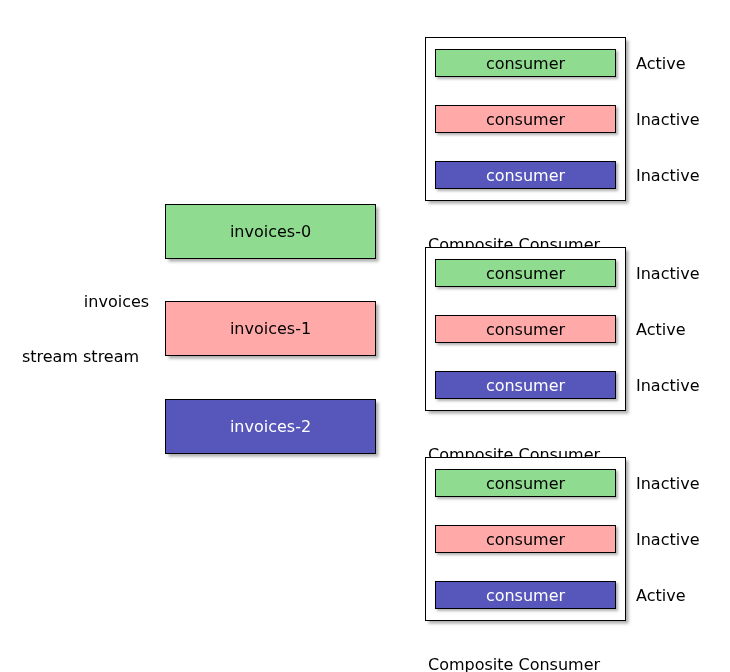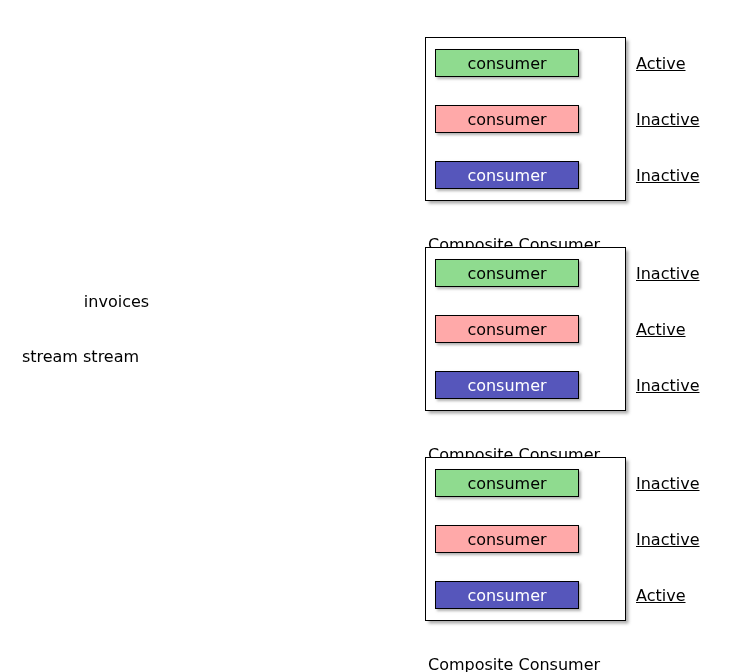--- a/index.html
+++ b/index.html
@@ -71,42 +71,41 @@
     height: 164px;
     background: #ffffff;
     border: 1.5px solid #000000;
     box-sizing: border-box;
     box-shadow: 2.5px 2.5px 3px rgba(100,100,100,0.55);
   }
 
   .consumer {
     position: absolute;
     left: 10px;
-    width: 144px;
+    width: 181px;
     height: 28px;
     border: 1.5px solid #000000;
     box-sizing: border-box;
     box-shadow: 2px 2px 2.5px rgba(100,100,100,0.5);
     display: flex;
     align-items: center;
     justify-content: center;
   }
   .consumer-row-0 { top: 12px; }
   .consumer-row-1 { top: 68px; }
   .consumer-row-2 { top: 124px; }
 
   .state {
     position: absolute;
     left: 211px;
     width: 79px;
     height: 28px;
     display: flex;
     align-items: center;
     white-space: nowrap;
-    text-decoration: underline;
   }
   .state-row-0 { top: 12px; }
   .state-row-1 { top: 68px; }
   .state-row-2 { top: 124px; }
 
   .group-caption {
     position: absolute;
     left: 3px;
     top: 170px;
     white-space: nowrap;
@@ -116,20 +115,29 @@
 </head>
 <body>
 
 <div class="canvas">
 
   <div class="stream-label">
     <div class="line stream-line-1">invoices</div>
     <div class="line stream-line-2">stream stream</div>
   </div>
 
+  <div class="partition partition-0" style="background: rgb(143, 219, 143);">
+    <span style="color: rgb(0, 0, 0);">invoices-0</span>
+  </div>
+  <div class="partition partition-1" style="background: rgb(255, 169, 169);">
+    <span style="color: rgb(0, 0, 0);">invoices-1</span>
+  </div>
+  <div class="partition partition-2" style="background: rgb(86, 86, 187);">
+    <span style="color: rgb(255, 255, 255);">invoices-2</span>
+  </div>
 
   <div class="group group-0">
     <div class="group-box"></div>
     <div class="consumer consumer-row-0" style="background: rgb(143, 219, 143);">
       <span style="color: rgb(0, 0, 0);">consumer</span>
     </div>
     <div class="consumer consumer-row-1" style="background: rgb(255, 169, 169);">
       <span style="color: rgb(0, 0, 0);">consumer</span>
     </div>
     <div class="consumer consumer-row-2" style="background: rgb(86, 86, 187);">

